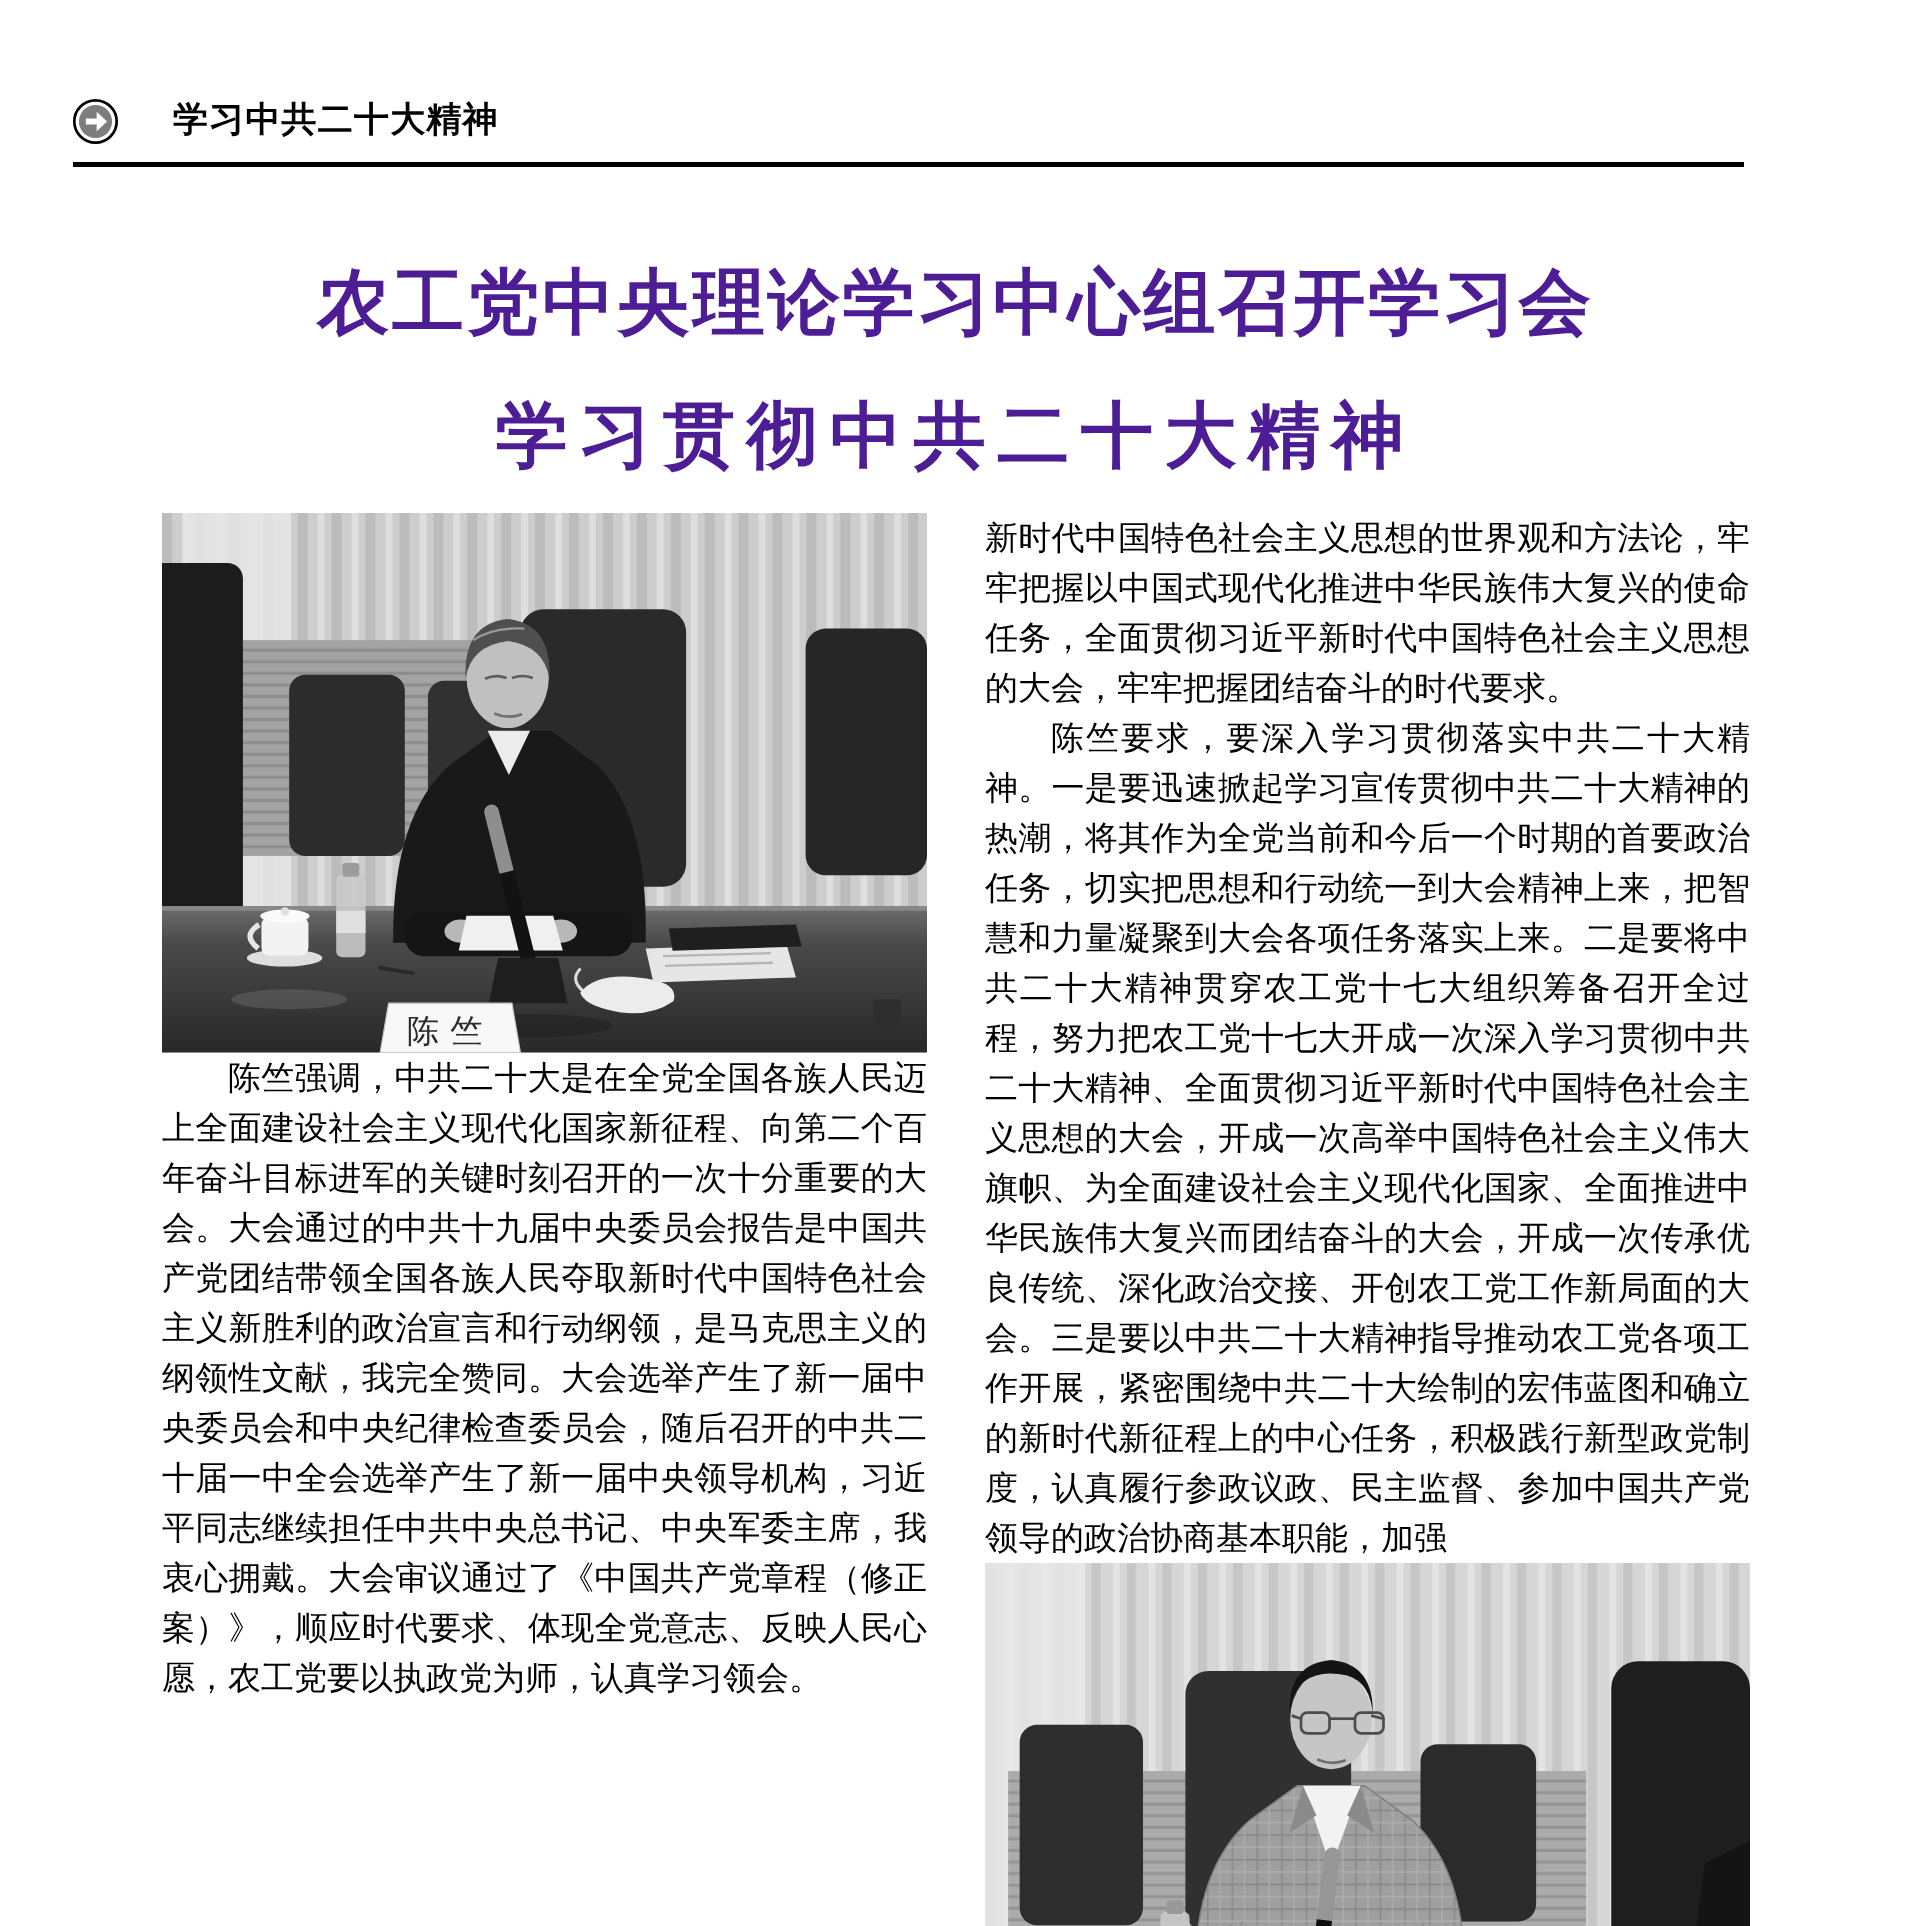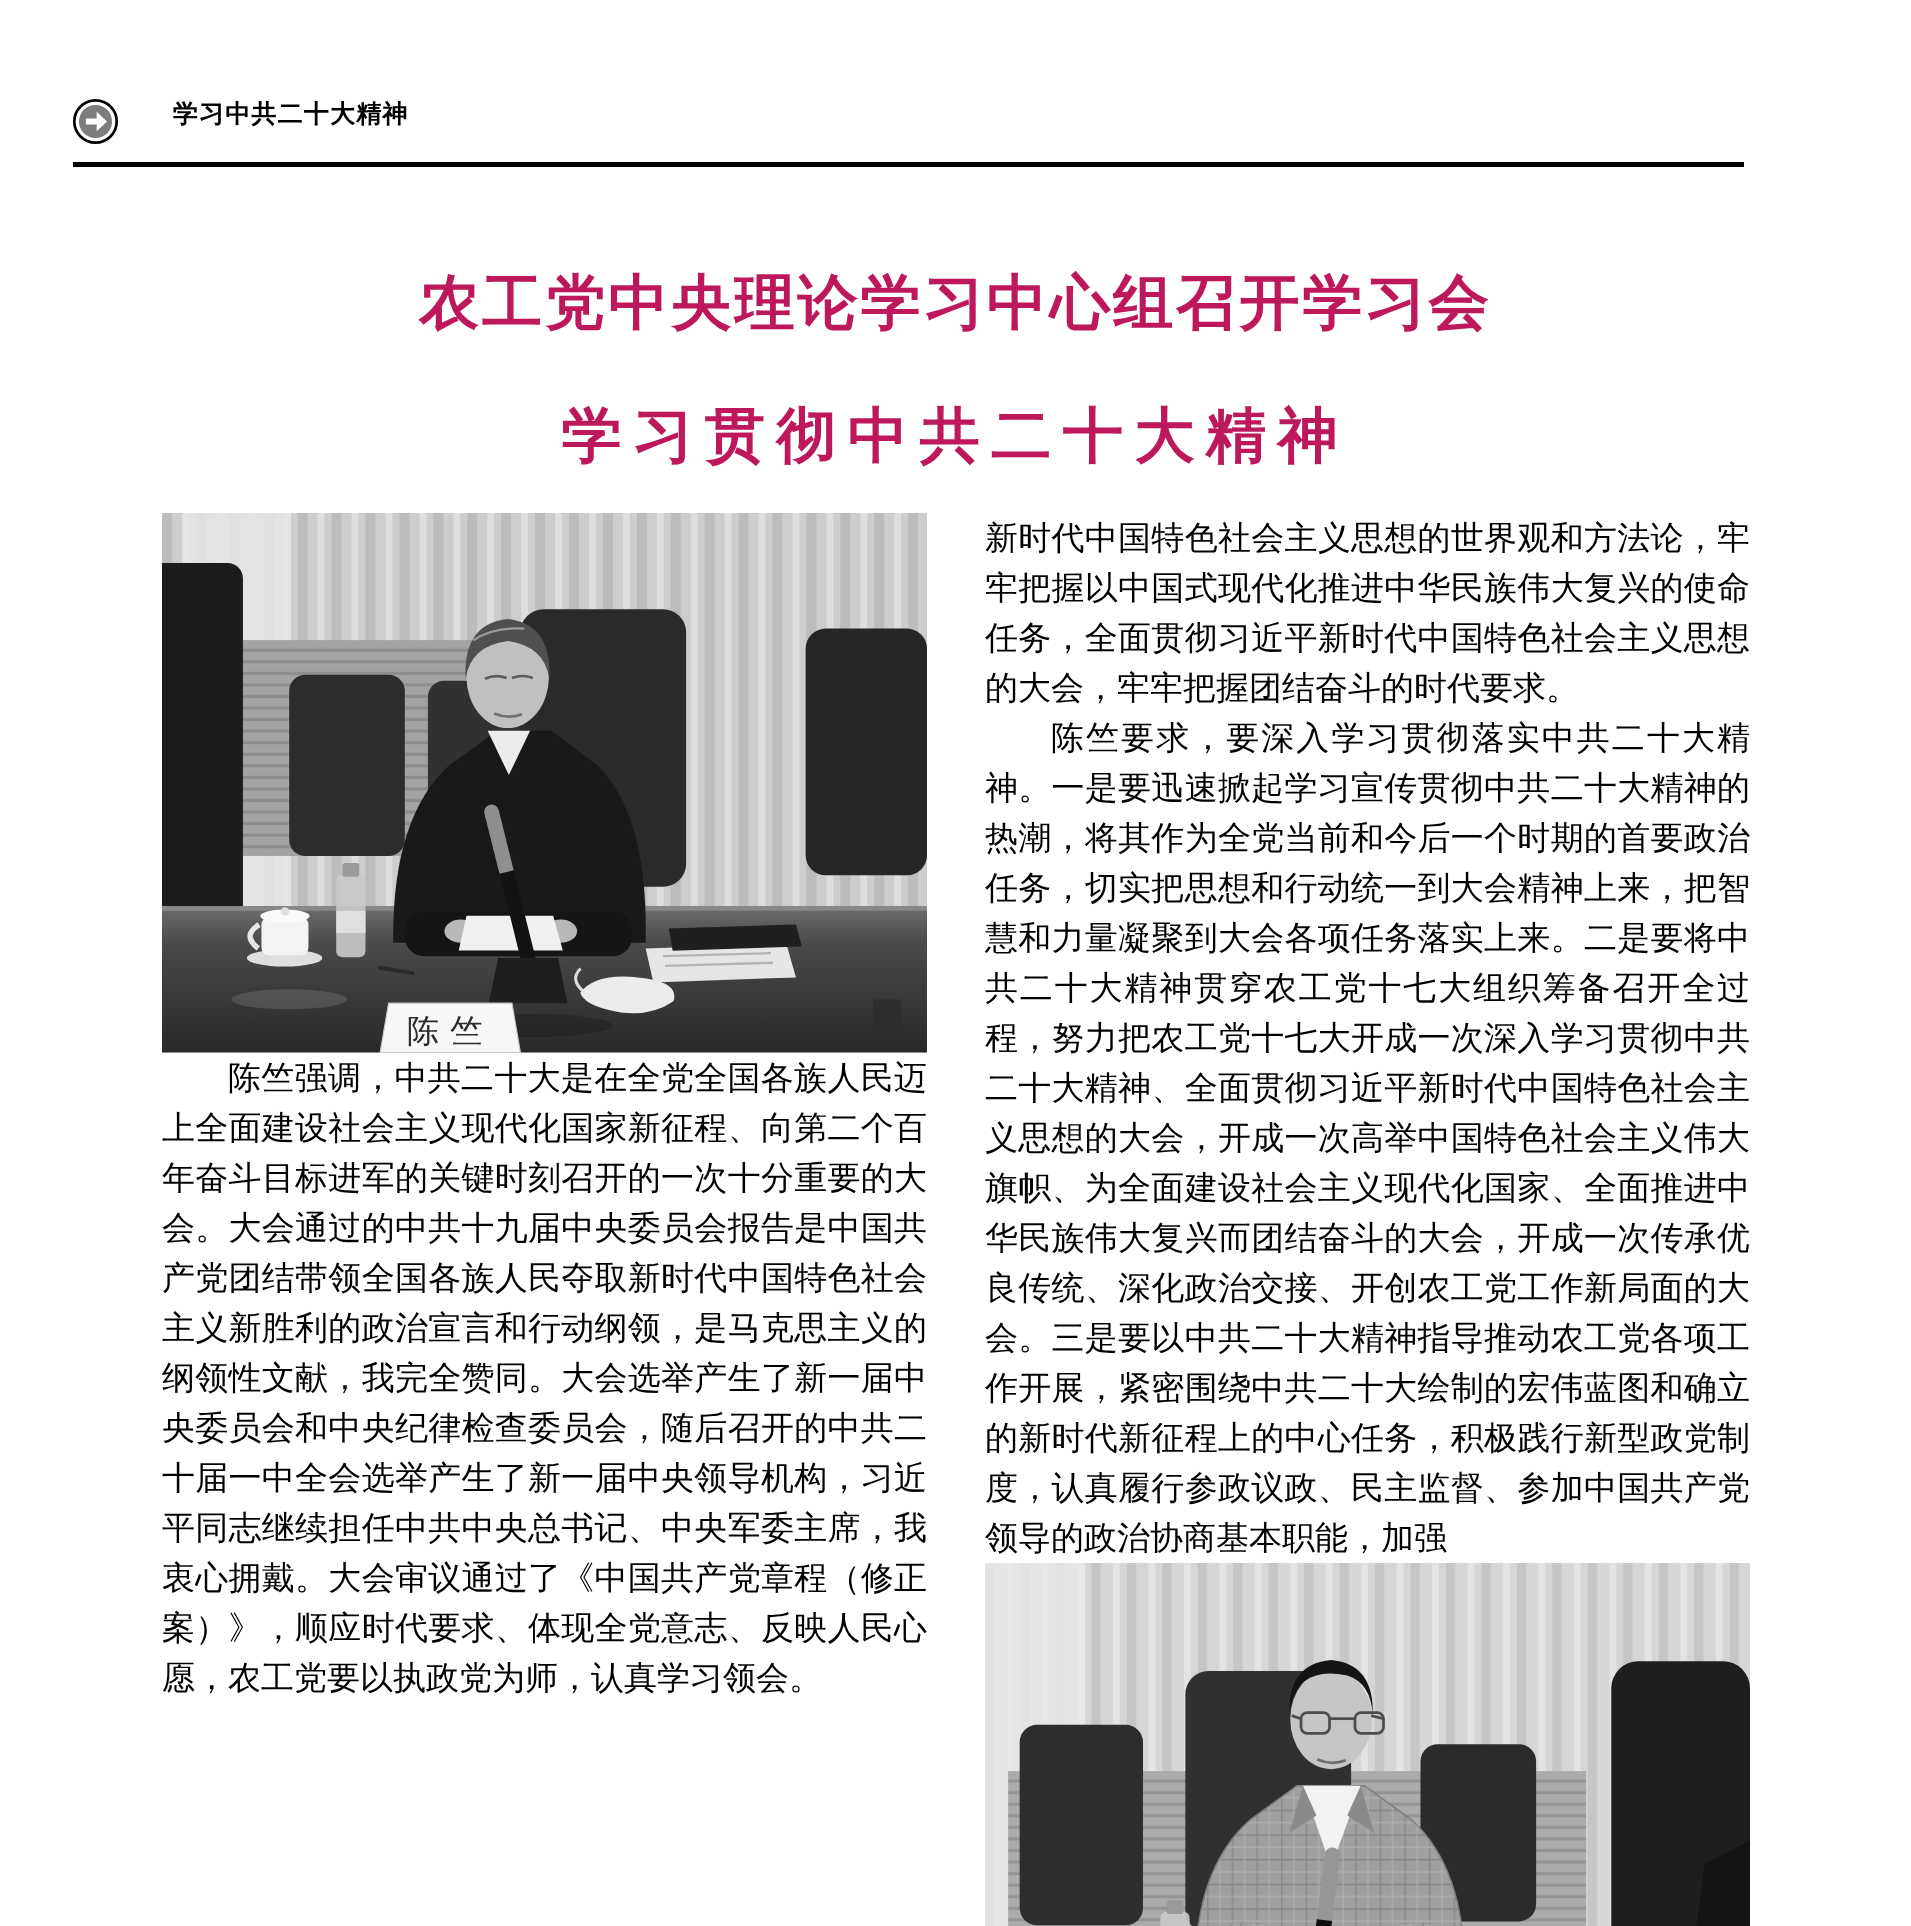--- a/index.html
+++ b/index.html
@@ -7,28 +7,28 @@
   .page {
     position:relative; width:1911px; height:2593px; background:#ffffff;
     overflow:hidden; color:#000;
     font-family:"Liberation Serif","DejaVu Serif",serif;
   }
   
   .header-icon { position:absolute; left:72px; top:98px; width:47px; height:47px; }
   .header-label {
     position:absolute; left:173px; top:101px;
     font-family:"Liberation Sans","DejaVu Sans",sans-serif;
-    font-weight:bold; font-size:25px; line-height:1; letter-spacing:1.2px;
+    font-weight:bold; font-size:35px; line-height:1; letter-spacing:1.2px;
   }
   .header-rule { position:absolute; left:73px; top:162px; width:1671px; height:4.6px; background:#000; }
   
   .title {
     position:absolute; left:0; top:236px; width:100%; text-align:center;
     font-family:"Liberation Sans","DejaVu Sans",sans-serif;
-    font-weight:900; font-size:60px; line-height:133px; color:#be185d;
+    font-weight:900; font-size:72px; line-height:133px; color:#4c1d95;
   }
   .title-line1 { display:block; letter-spacing:3.1px; }
   .title-line2 { display:block; letter-spacing:11.6px; }
   
   .col {
     position:absolute; top:513px; width:765px; height:1924px; overflow:hidden;
     font-size:33px; line-height:50px; text-align:justify;
   }
   .col-left { left:162px; }
   .col-right { left:985px; }

